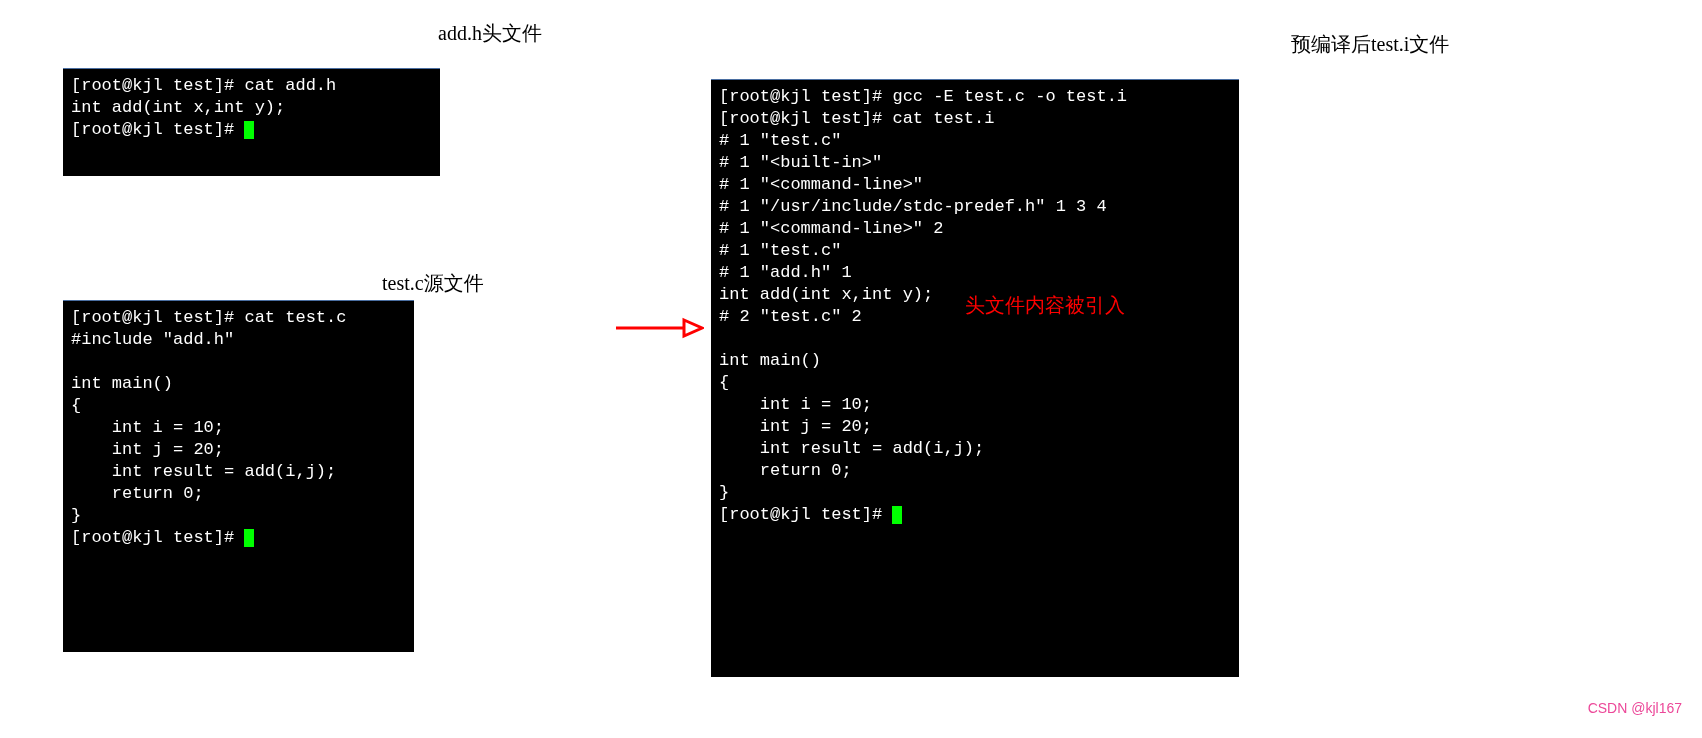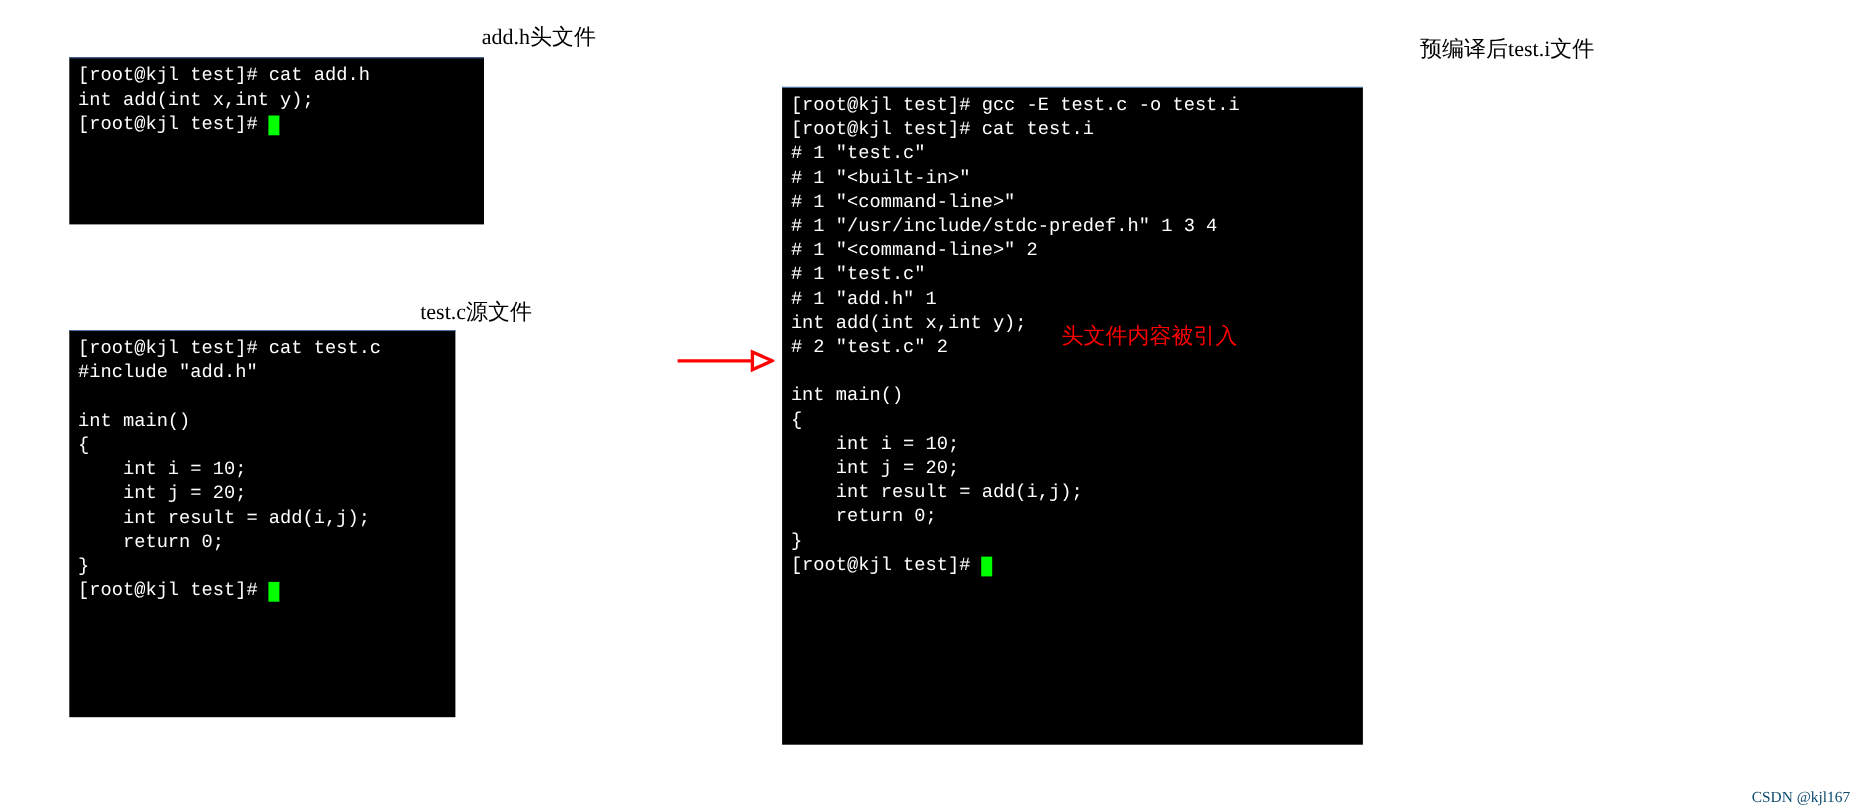--- a/index.html
+++ b/index.html
@@ -43,29 +43,29 @@
     }
     .annotation {
       position: absolute;
       color: #ff0000;
       font-size: 20px;
       font-family: "SimSun", "宋体", serif;
     }
     .watermark {
       position: absolute;
       right: 20px;
-      bottom: 4px;
-      color: #0c4a6e;
+      bottom: 22px;
+      color: #ec4899;
       font-size: 14px;
-      font-family: Liberation Serif, serif;
+      font-family: Liberation Sans, sans-serif;
     }
     #caption-addh { left: 394px; top: 20px; margin-left: 44px; }
     #caption-testc { left: 382px; top: 270px; }
     #caption-testi { left: 1291px; top: 31px; }
-    #term-addh { left: 63px; top: 52px; width: 377px; height: 152px; }
+    #term-addh { left: 63px; top: 68px; width: 377px; height: 108px; }
     #term-testc { left: 63px; top: 300px; width: 351px; height: 352px; }
     #term-testi { left: 711px; top: 79px; width: 528px; height: 598px; }
     #annotation-header { left: 965px; top: 292px; }
   </style>
 </head>
 <body>
 
 <div id="caption-addh" class="caption">add.h头文件</div>
 <div id="caption-testc" class="caption">test.c源文件</div>
 <div id="caption-testi" class="caption">预编译后test.i文件</div>

